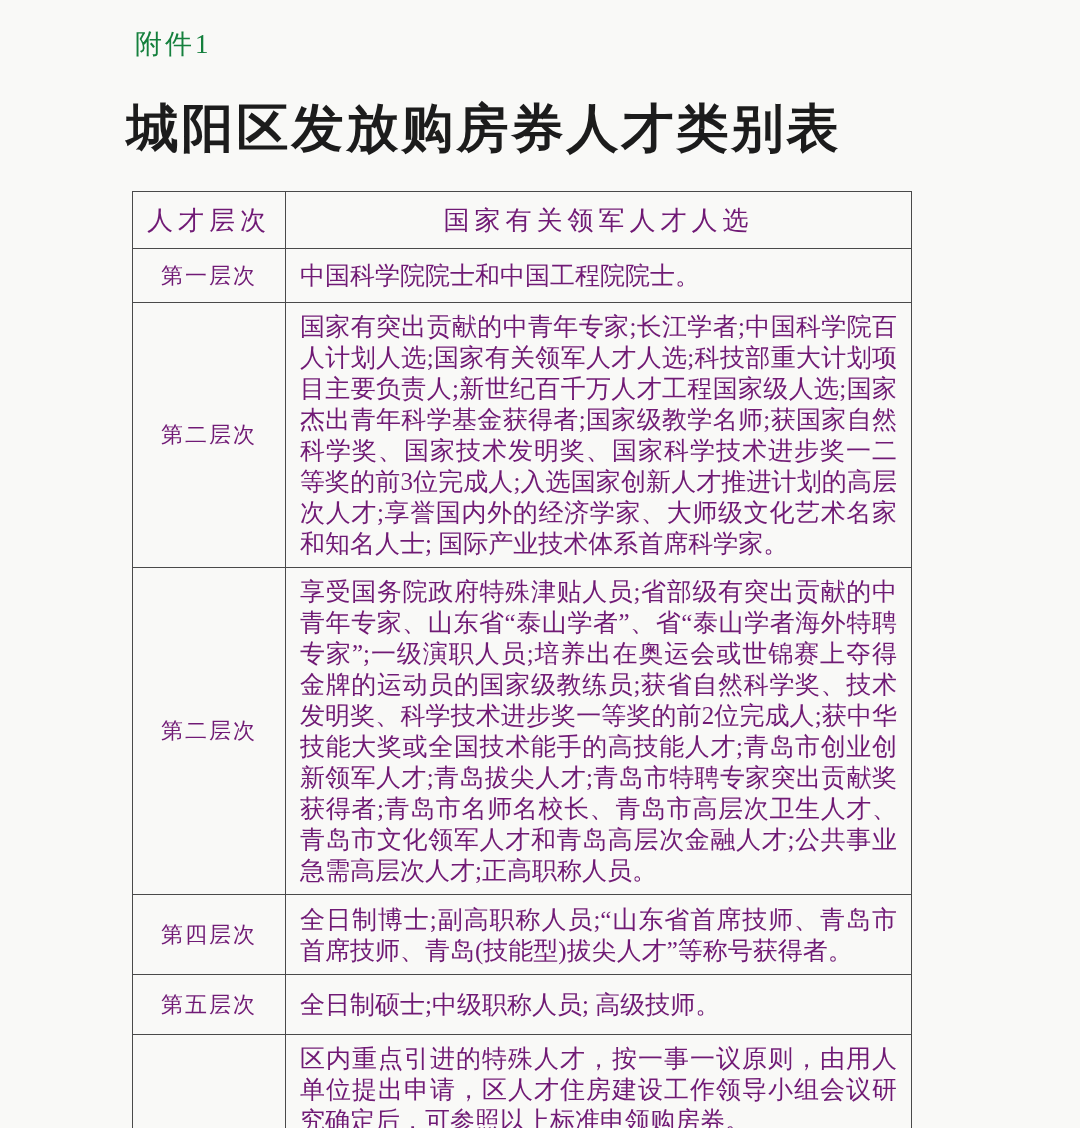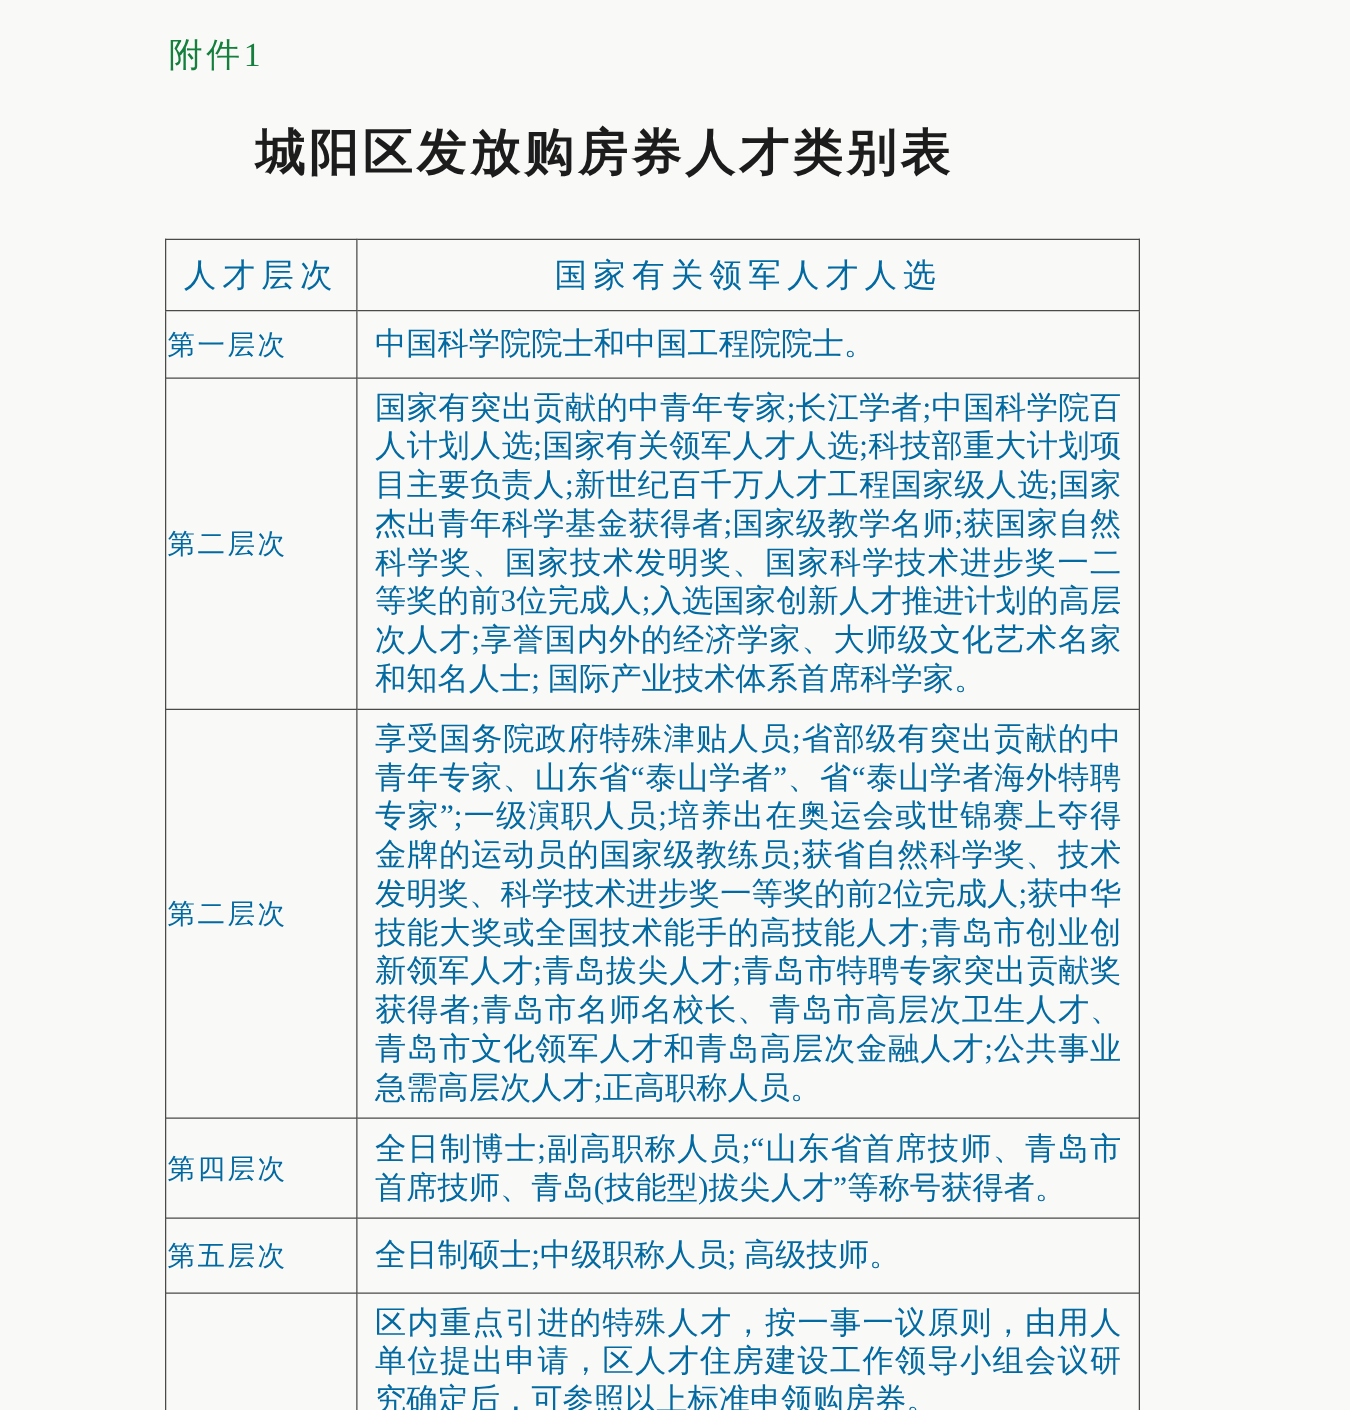--- a/index.html
+++ b/index.html
@@ -25,38 +25,38 @@
     color: #15803d;
   }
   .doc-title {
     position: absolute;
     left: 0;
     top: 94px;
     width: 968px;
     text-align: center;
     font-family: "Liberation Sans", sans-serif;
     font-weight: bold;
-    font-size: 40px;
+    font-size: 52px;
     letter-spacing: 3px;
     color: #1c1c1c;
   }
   table.talent-table {
     position: absolute;
     left: 132px;
     top: 191px;
     width: 779px;
     border-collapse: collapse;
     table-layout: fixed;
     background: #f9f9f7;
   }
   table.talent-table th,
   table.talent-table td {
     border: 1.6px solid #4a4a4a;
     font-weight: normal;
-    color: #0369a1;
+    color: #701a75;
   }
   col.c-level { width: 153px; }
   col.c-category { width: 626px; }
 
   tr.r-header   { height: 57px; }
   tr.r-1        { height: 54px; }
   tr.r-2        { height: 220px; }
   tr.r-3        { height: 281px; }
   tr.r-4        { height: 80px; }
   tr.r-5        { height: 60px; }
@@ -65,20 +65,21 @@
 
   th.h-level, th.h-category {
     font-size: 26px;
     letter-spacing: 5px;
     text-align: center;
     vertical-align: middle;
   }
   td.level-cell {
     font-size: 22px;
     letter-spacing: 2px;
+    text-align: center;
     vertical-align: middle;
   }
   td.category-cell {
     font-size: 25px;
     line-height: 31px;
     text-align: justify;
     vertical-align: middle;
     padding: 8px 14px 8px 14px;
   }
 </style>

